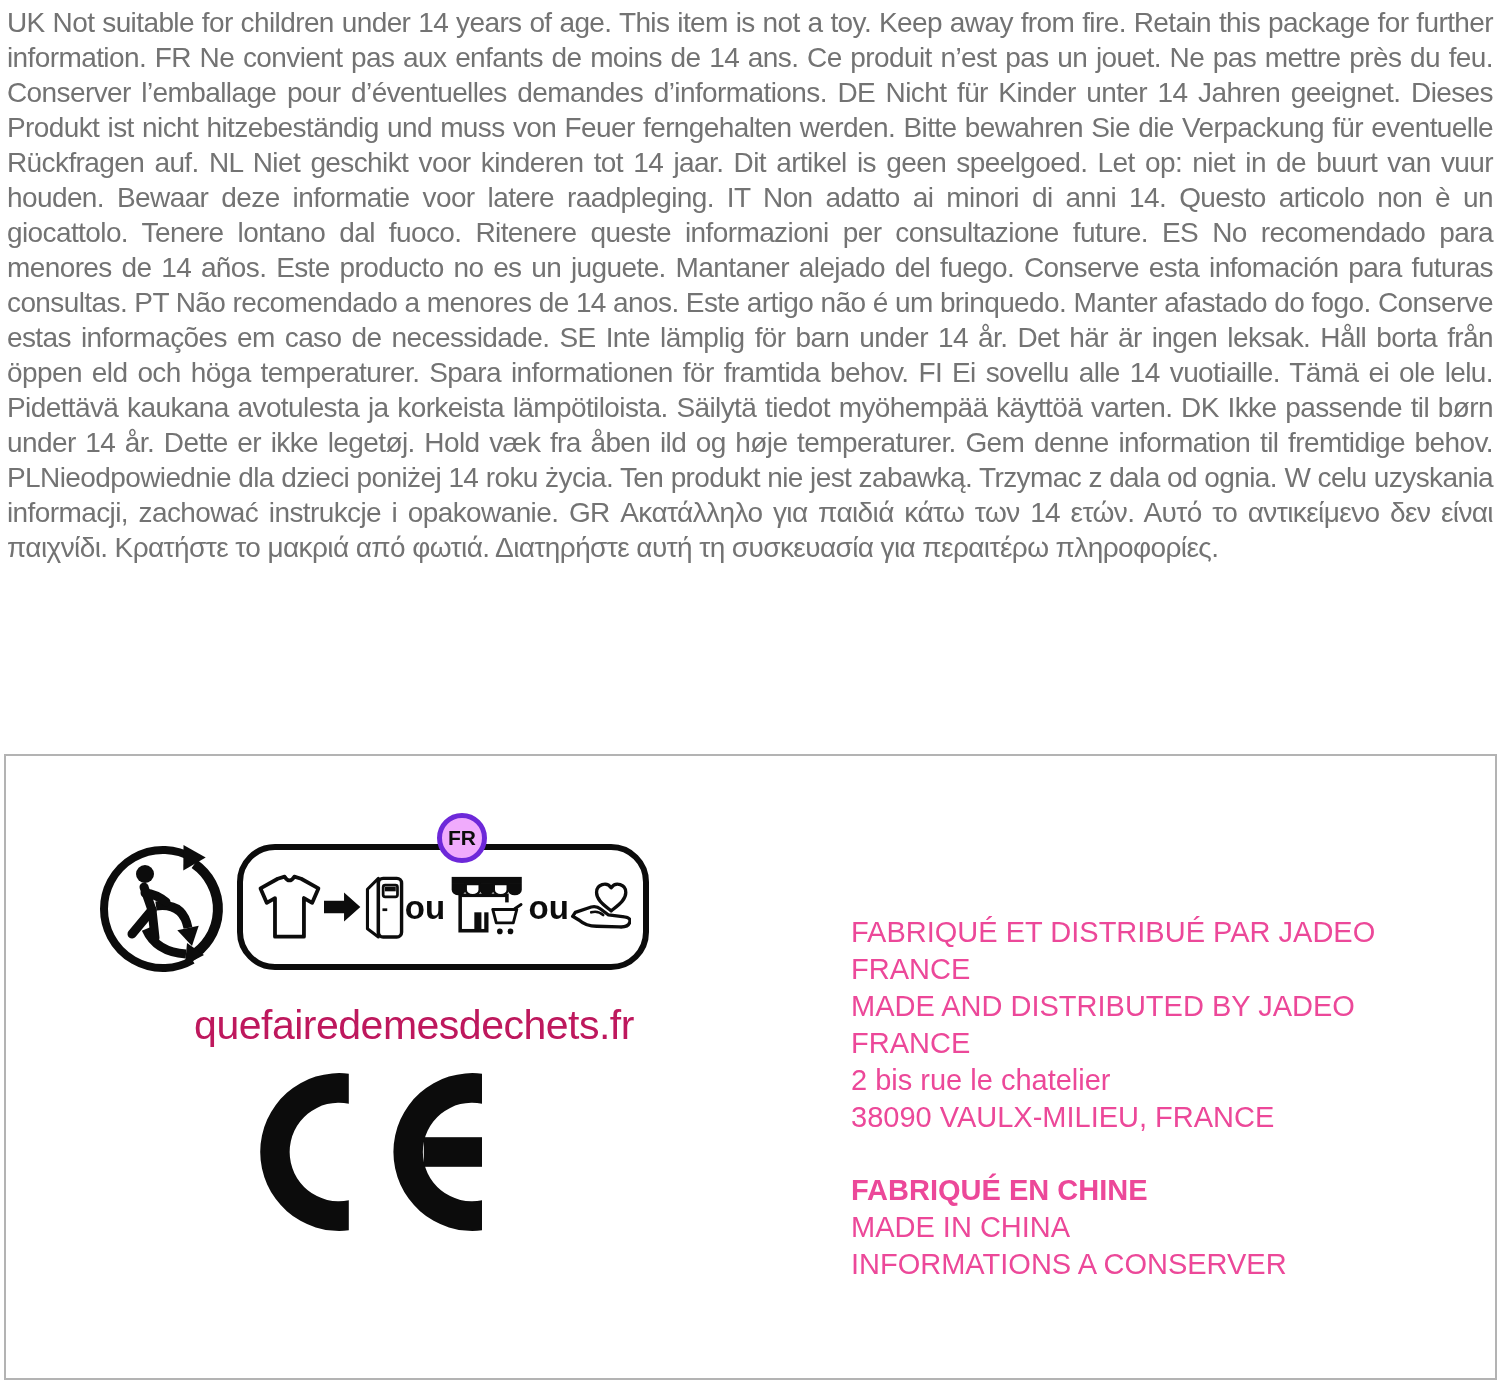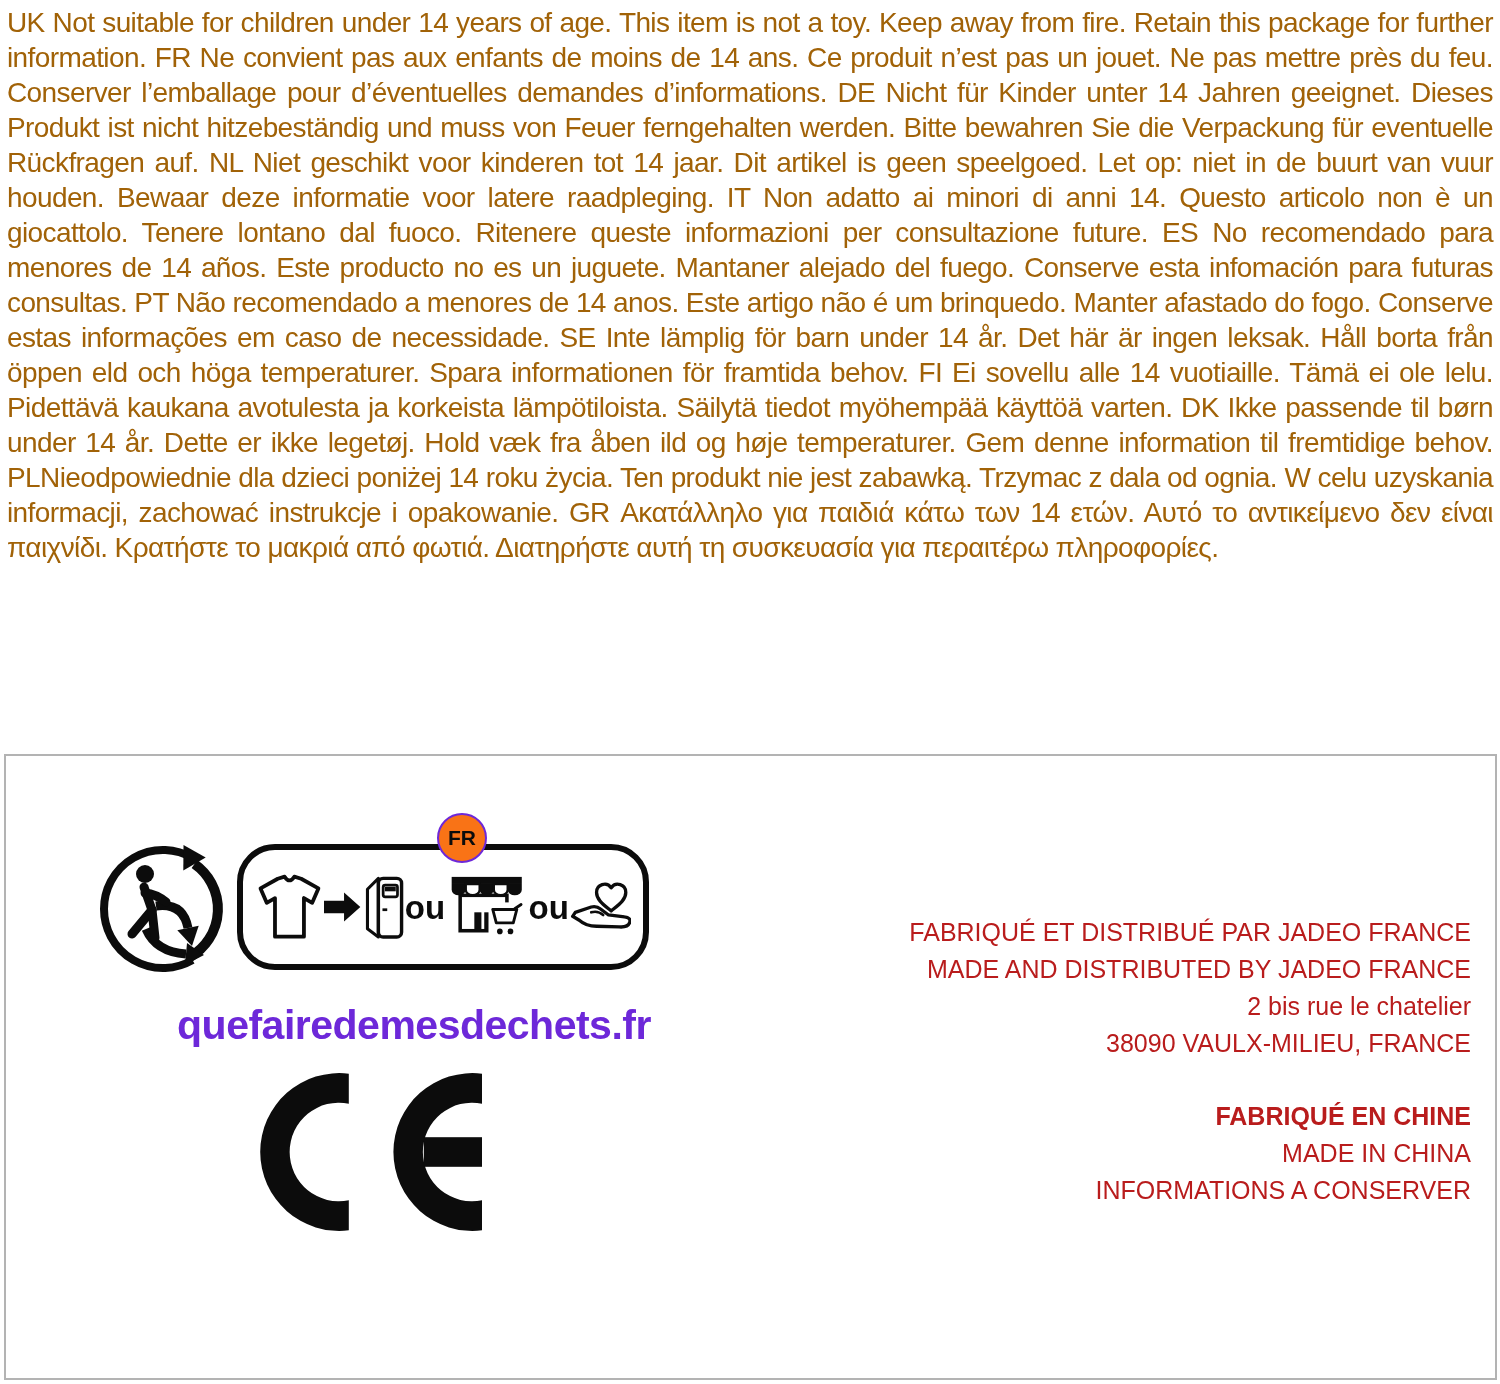--- a/index.html
+++ b/index.html
@@ -6,50 +6,50 @@
   body{
     width:1500px;height:1384px;position:relative;overflow:hidden;
     font-family:"Liberation Sans","DejaVu Sans",sans-serif;
     -webkit-font-smoothing:antialiased;
   }
   
   .warnings{
     position:absolute;left:0;top:0;width:1500px;
     padding:5px 7px 0 7px;box-sizing:border-box;
     font-size:28px;line-height:35px;letter-spacing:-0.6px;
-    color:#a16207;text-align:justify;
+    color:#737373;text-align:justify;
     hyphens:none;
   }
   
   .footer-box{
     position:absolute;left:4px;top:754px;width:1493px;height:626px;
     border:2px solid #b3b3b3;box-sizing:border-box;background:#ffffff;
   }
   .triman{position:absolute;left:92px;top:88px;width:130px;height:130px;}
   .sort-panel{
     position:absolute;left:231px;top:88px;width:412px;height:126px;
     border:6px solid #0c0c0c;border-radius:38px;box-sizing:border-box;
     display:flex;align-items:center;justify-content:space-between;
     padding:0 12px;background:#ffffff;
   }
   .fr-badge{
     position:absolute;left:431px;top:57px;width:50px;height:50px;
-    border:2px solid #6d28d9;border-radius:50%;background:#f97316;
+    border:5px solid #6d28d9;border-radius:50%;background:#f0abfc;
     box-sizing:border-box;display:flex;align-items:center;justify-content:center;
     font-size:21px;font-weight:bold;color:#0c0c0c;z-index:3;
   }
   .or-label{font-size:33px;font-weight:600;color:#0c0c0c;line-height:1;padding:0 1px;}
   .website{
     position:absolute;left:86px;top:246px;width:644px;text-align:center;
-    font-size:41px;font-weight:bold;letter-spacing:-0.5px;color:#6d28d9;
+    font-size:41px;font-weight:normal;letter-spacing:-0.5px;color:#be185d;
   }
   .ce{position:absolute;left:254px;top:316px;width:222px;height:160px;}
   .right-col{
-    position:absolute;left:845px;top:158px;width:620px;text-align:right;
-    color:#b91c1c;font-size:25px;line-height:37px;
+    position:absolute;left:845px;top:158px;width:620px;text-align:left;
+    color:#ec4899;font-size:29px;line-height:37px;
   }
   .right-col .block2{margin-top:36px;}
   .bold-line{font-weight:bold;}
   svg{display:block;}
 </style>
 </head>
 <body>
 
 <div class="warnings">UK Not suitable for children under 14 years of age. This item is not a toy. Keep away from fire. Retain this package for further information. FR Ne convient pas aux enfants de moins de 14 ans. Ce produit n’est pas un jouet. Ne pas mettre près du feu. Conserver l’emballage pour d’éventuelles demandes d’informations. DE Nicht für Kinder unter 14 Jahren geeignet. Dieses Produkt ist nicht hitzebeständig und muss von Feuer ferngehalten werden. Bitte bewahren Sie die Verpackung für eventuelle Rückfragen auf. NL Niet geschikt voor kinderen tot 14 jaar. Dit artikel is geen speelgoed. Let op: niet in de buurt van vuur houden. Bewaar deze informatie voor latere raadpleging. IT Non adatto ai minori di anni 14. Questo articolo non è un giocattolo. Tenere lontano dal fuoco. Ritenere queste informazioni per consultazione future. ES No recomendado para menores de 14 años. Este producto no es un juguete. Mantaner alejado del fuego. Conserve esta infomación para futuras consultas. PT Não recomendado a menores de 14 anos. Este artigo não é um brinquedo. Manter afastado do fogo. Conserve estas informações em caso de necessidade. SE Inte lämplig för barn under 14 år. Det här är ingen leksak. Håll borta från öppen eld och höga temperaturer. Spara informationen för framtida behov. FI Ei sovellu alle 14 vuotiaille. Tämä ei ole lelu. Pidettävä kaukana avotulesta ja korkeista lämpötiloista. Säilytä tiedot myöhempää käyttöä varten. DK Ikke passende til børn under 14 år. Dette er ikke legetøj. Hold væk fra åben ild og høje temperaturer. Gem denne information til fremtidige behov. PLNieodpowiednie dla dzieci poniżej 14 roku życia. Ten produkt nie jest zabawką. Trzymac z dala od ognia. W celu uzyskania informacji, zachować instrukcje i opakowanie. GR Ακατάλληλο για παιδιά κάτω των 14 ετών. Αυτό το αντικείμενο δεν είναι παιχνίδι. Κρατήστε το μακριά από φωτιά. Διατηρήστε αυτή τη συσκευασία για περαιτέρω πληροφορίες.</div>
 

